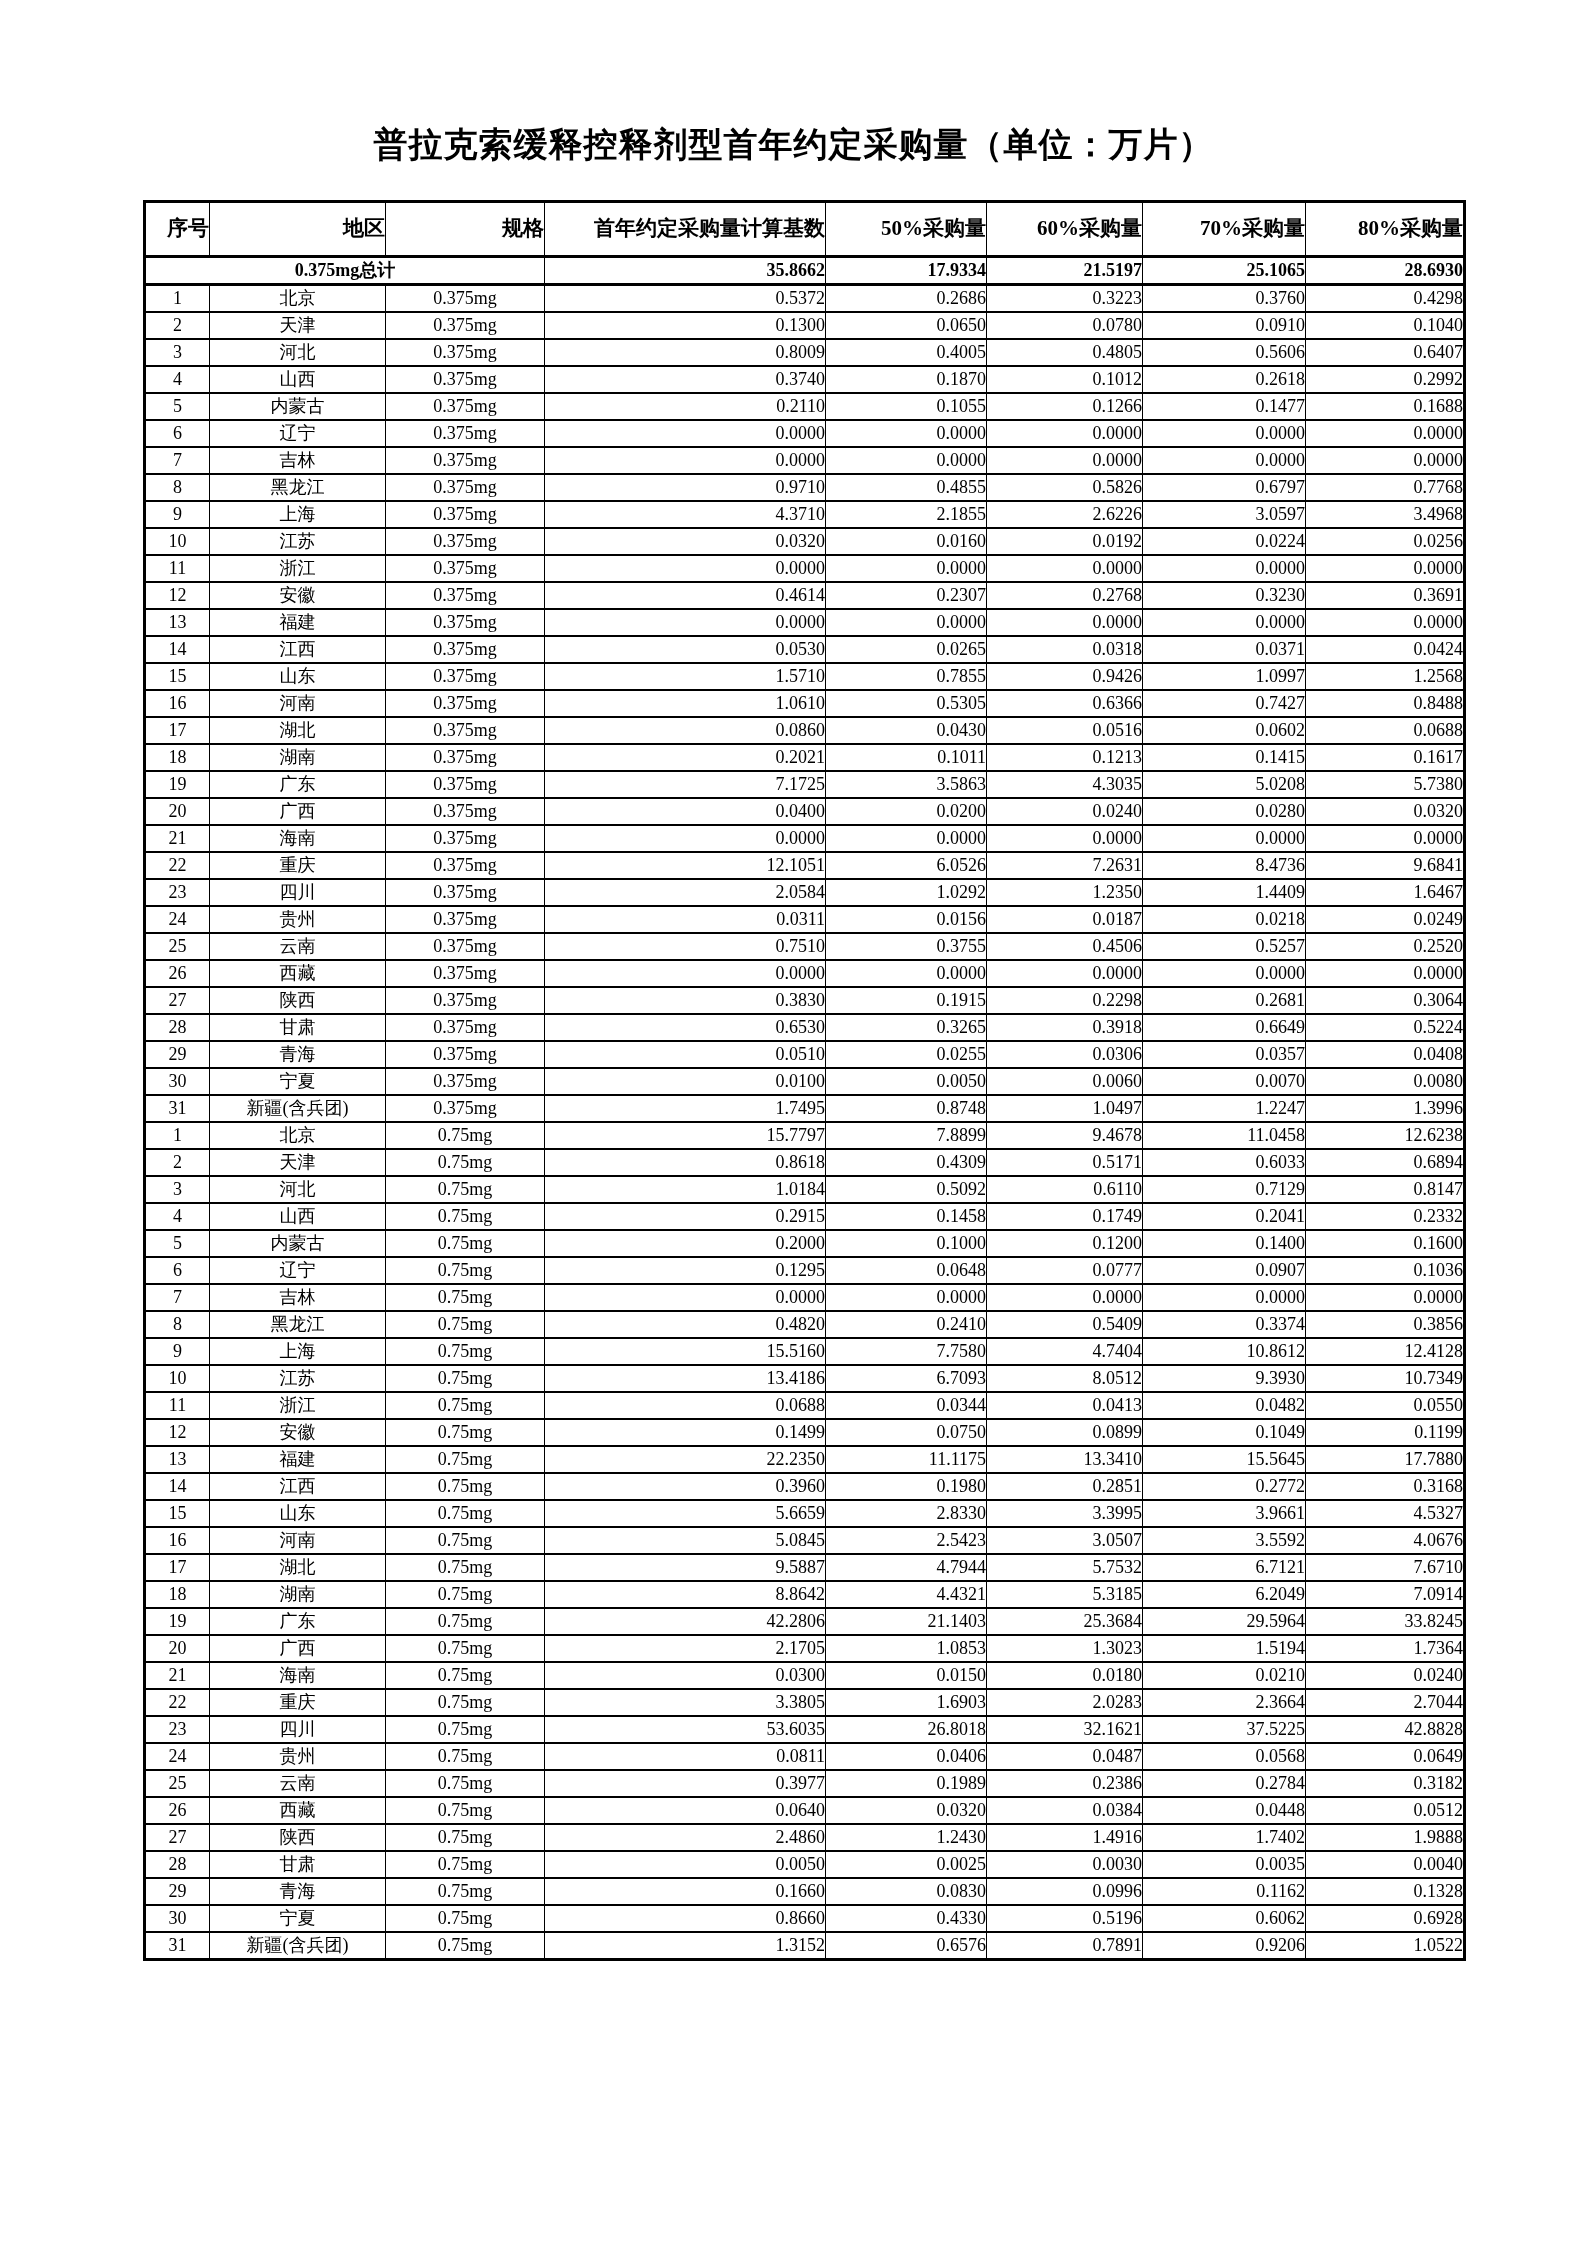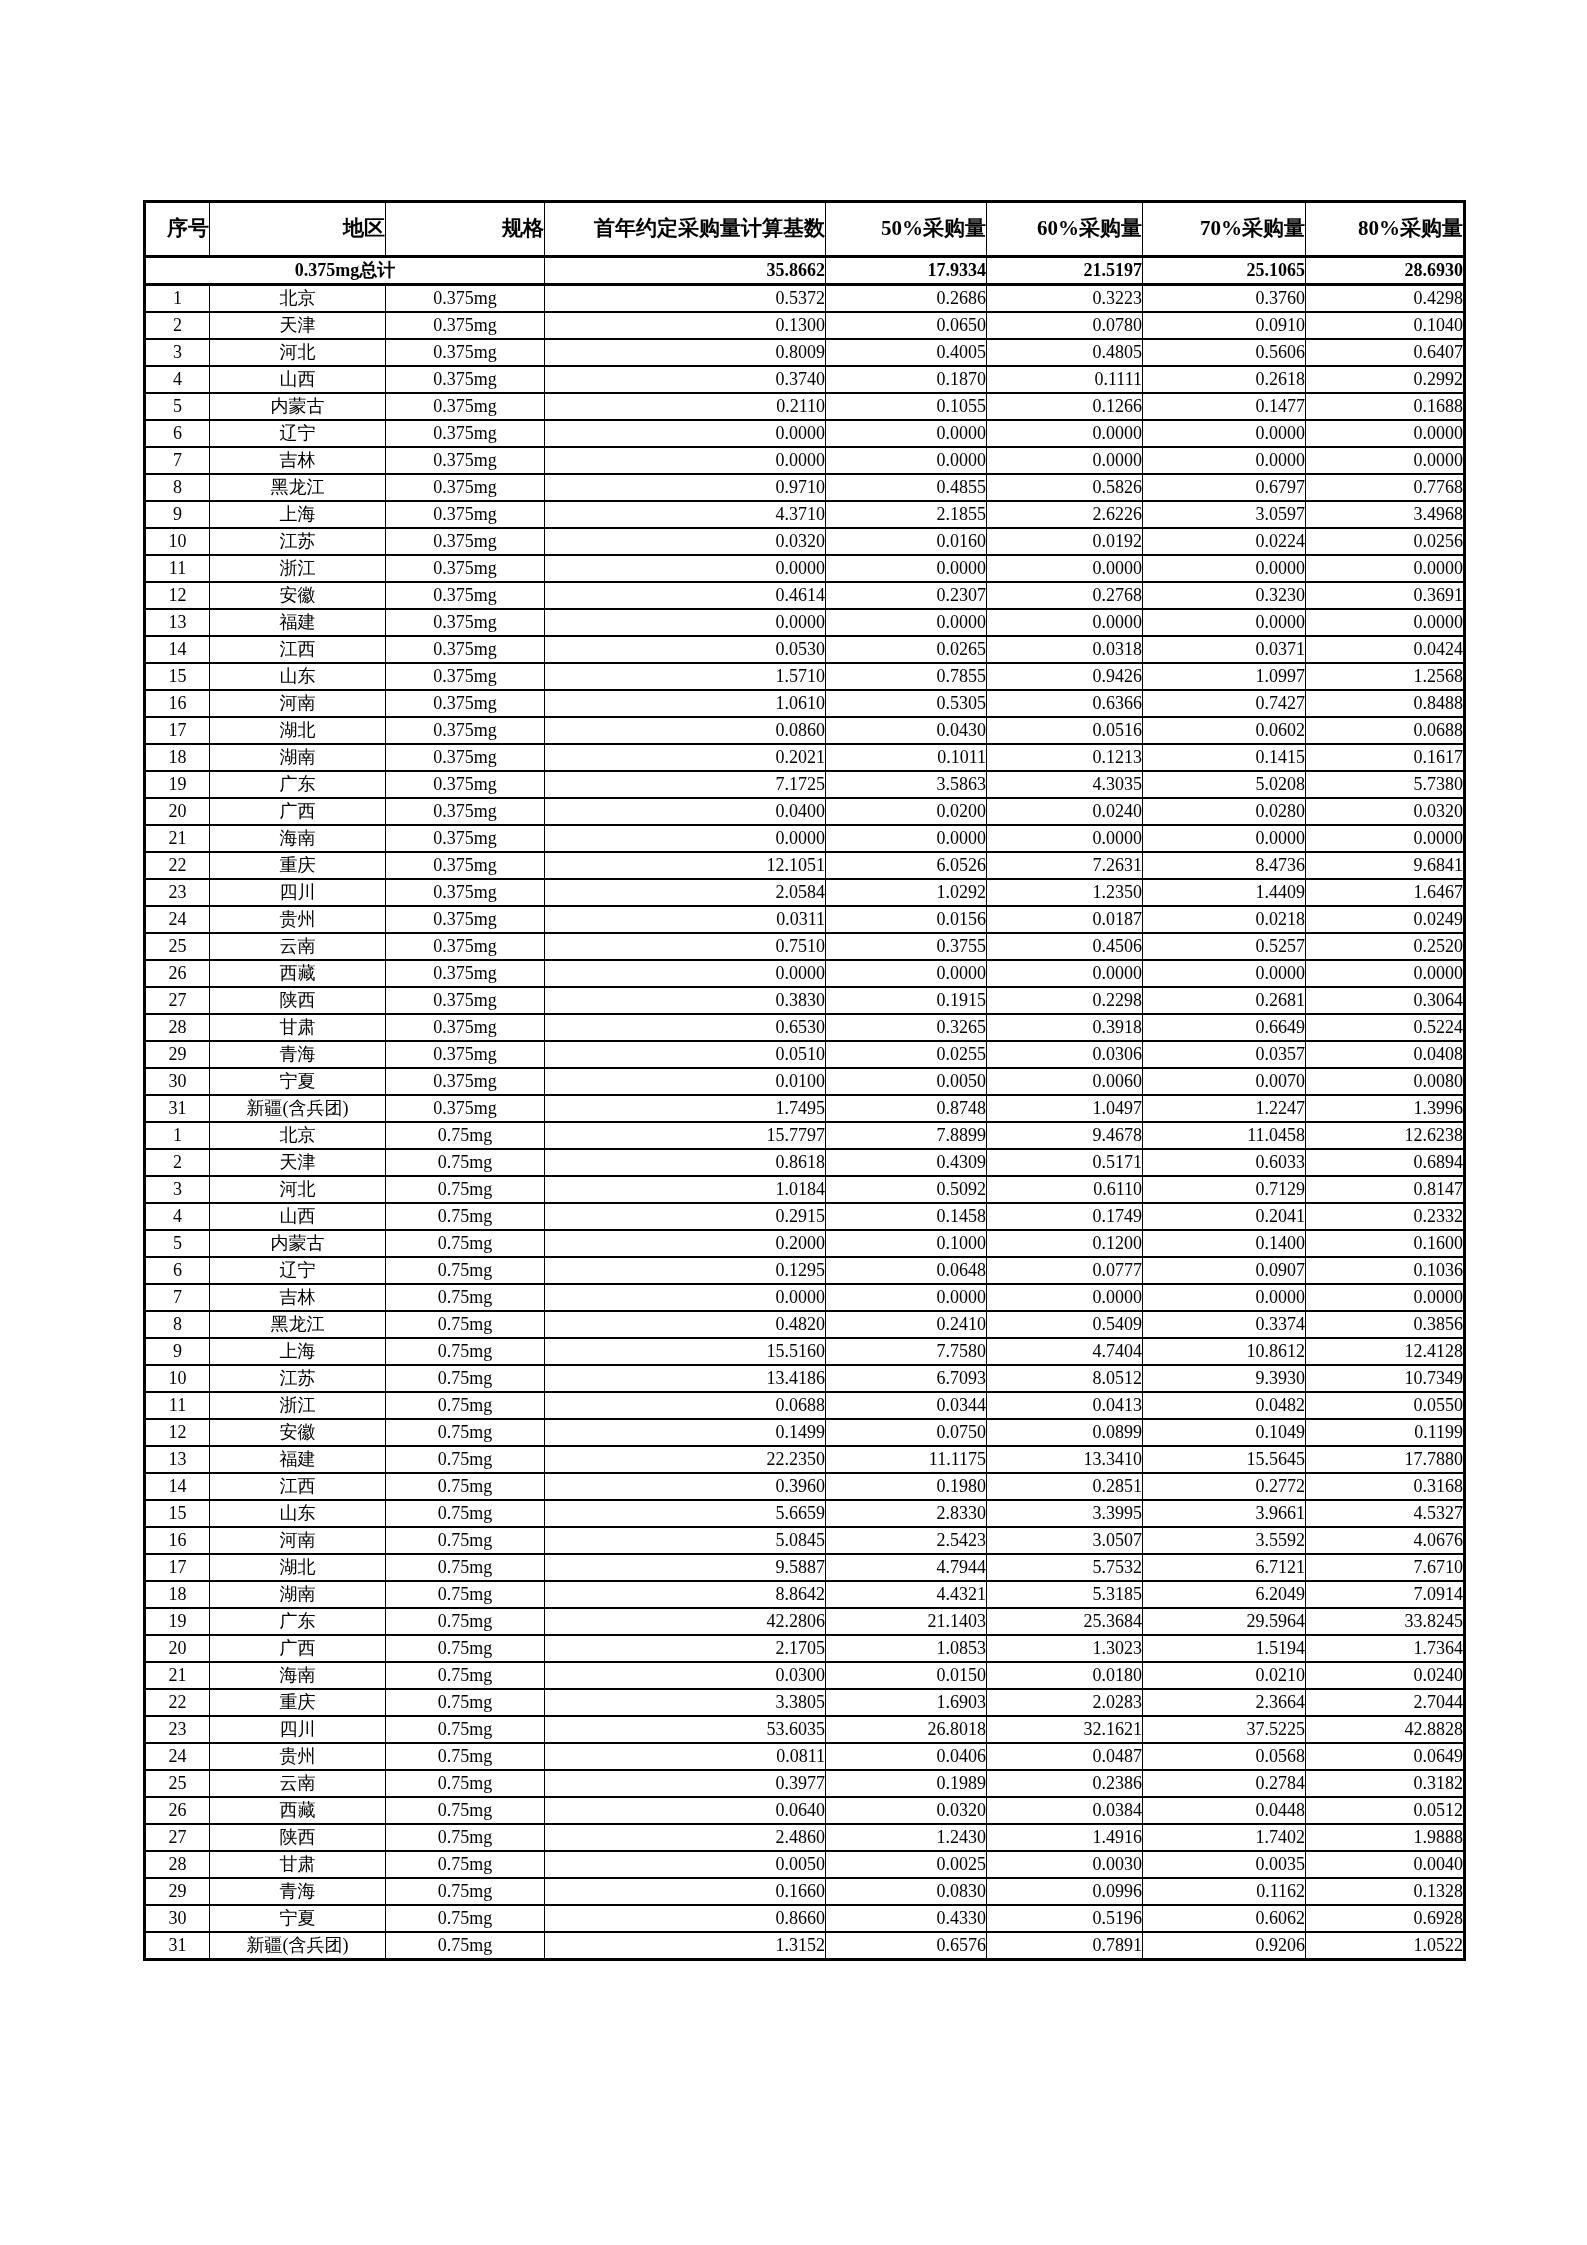--- a/index.html
+++ b/index.html
@@ -60,20 +60,21 @@
     border-top-width: 3px;
     border-bottom-width: 3px;
   }
   td.label-cell { text-align: center; font-size: 20px; }
   td.spec { font-size: 17px; }
 </style>
 </head>
 <body>
 
 <div class="page">
+  <h1 class="title">普拉克索缓释控释剂型首年约定采购量（单位：万片）</h1>
 
   <table class="proc">
     <colgroup>
       <col style="width:65px">
       <col style="width:176px">
       <col style="width:159px">
       <col style="width:281px">
       <col style="width:161px">
       <col style="width:156px">
       <col style="width:163px">
@@ -129,21 +130,21 @@
           <td class="num">0.4805</td>
           <td class="num">0.5606</td>
           <td class="num">0.6407</td>
         </tr>
         <tr>
           <td class="center">4</td>
           <td class="center">山西</td>
           <td class="center spec">0.375mg</td>
           <td class="num">0.3740</td>
           <td class="num">0.1870</td>
-          <td class="num">0.1111</td>
+          <td class="num">0.1012</td>
           <td class="num">0.2618</td>
           <td class="num">0.2992</td>
         </tr>
         <tr>
           <td class="center">5</td>
           <td class="center">内蒙古</td>
           <td class="center spec">0.375mg</td>
           <td class="num">0.2110</td>
           <td class="num">0.1055</td>
           <td class="num">0.1266</td>

